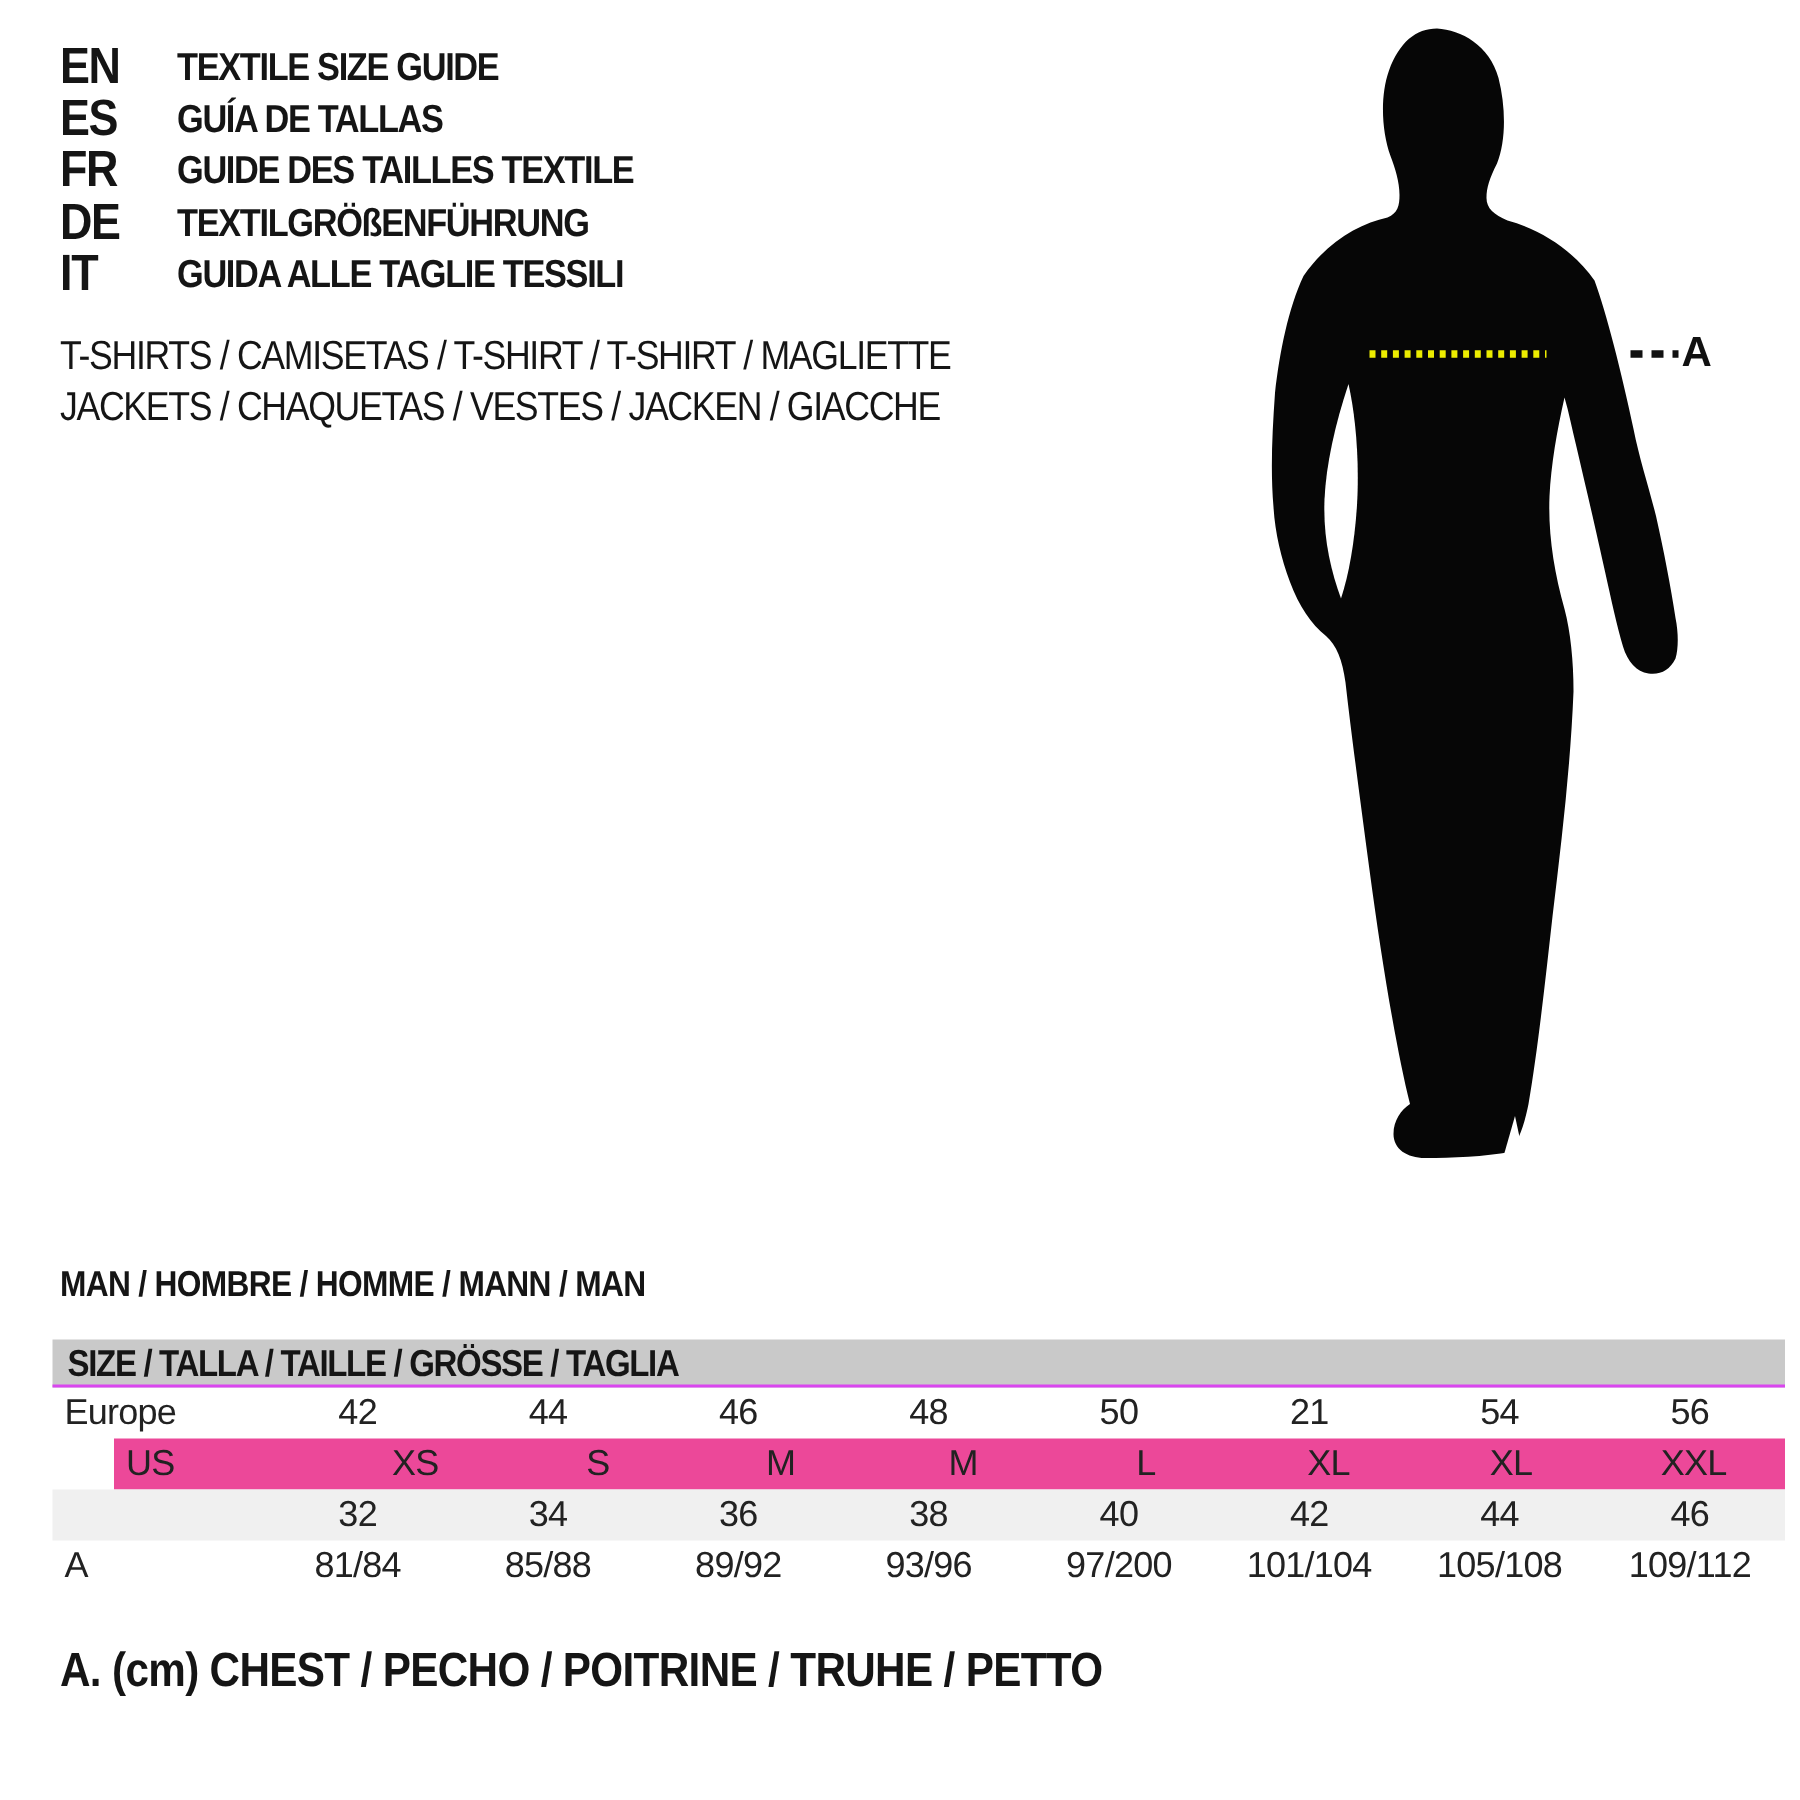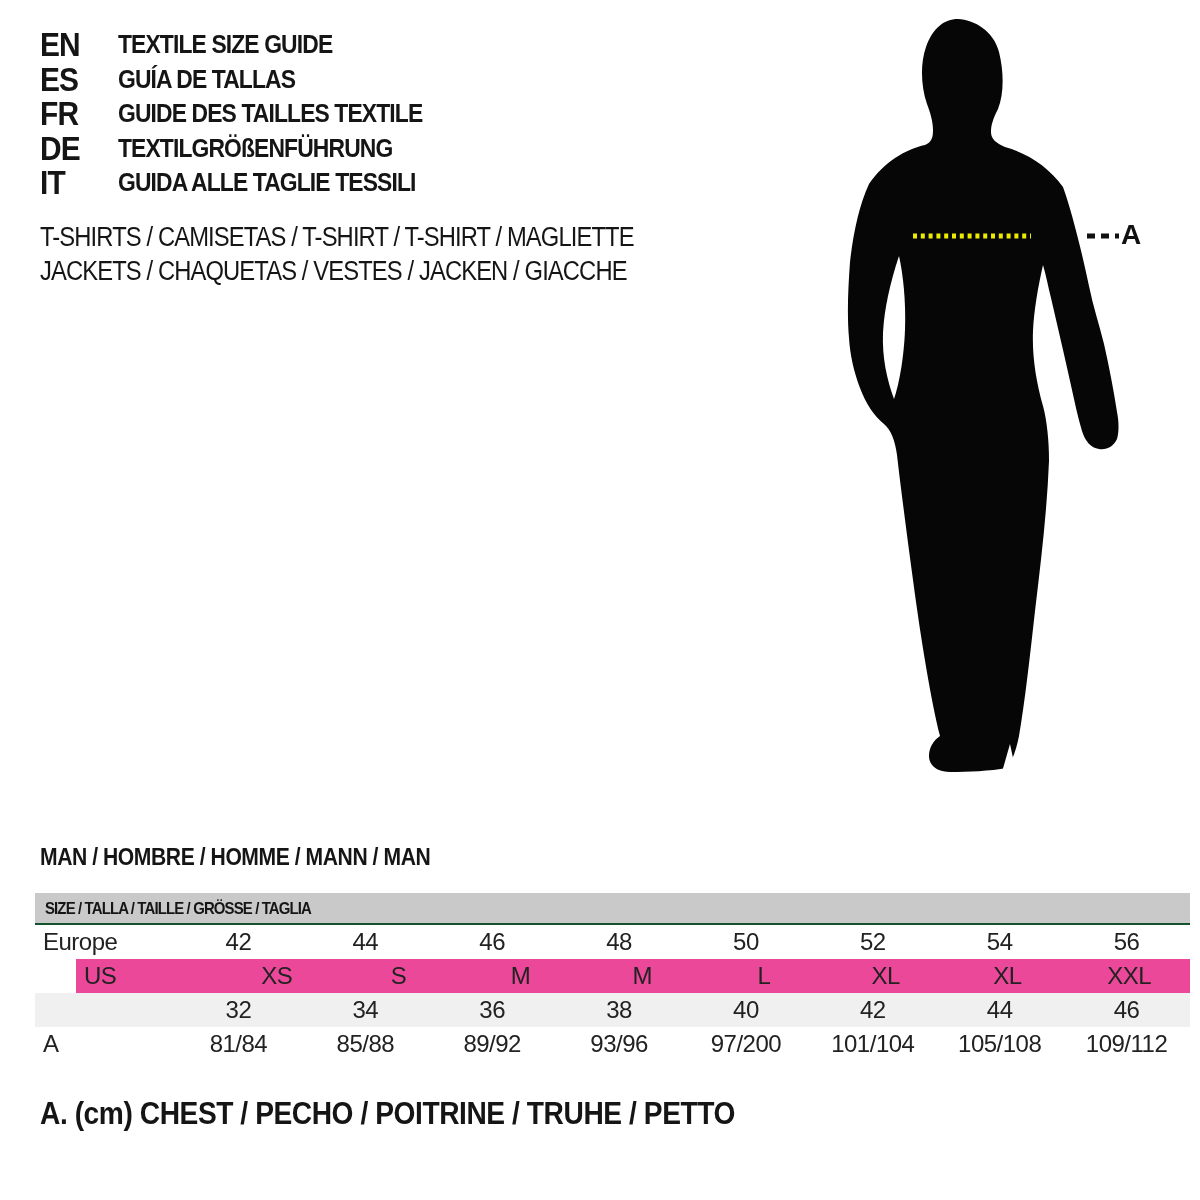--- a/index.html
+++ b/index.html
@@ -13,21 +13,21 @@
   .lang-row{display:flex;height:34.6px;align-items:flex-start;}
   .lang-code{width:78px;font-size:34px;font-weight:700;letter-spacing:-1px;line-height:26px;}
   .lang-title{font-size:26px;font-weight:700;letter-spacing:-1px;line-height:26px;}
   
   .cat-block{position:absolute;left:40px;top:221px;}
   .cat-line{font-size:27px;font-weight:400;letter-spacing:-1px;line-height:33.5px;}
   
   .section-title{position:absolute;left:40px;top:843px;font-size:24px;font-weight:700;letter-spacing:-0.5px;}
   
   .size-table{position:absolute;left:35px;top:893px;width:1155px;}
-  .st-header{height:32px;line-height:32px;padding-left:10px;font-size:17px;font-weight:700;letter-spacing:-1px;border-bottom:2px solid #14532d;box-sizing:border-box;}
+  .st-header{height:32px;line-height:32px;padding-left:10px;font-size:25px;font-weight:700;letter-spacing:-1px;border-bottom:2px solid #d946ef;box-sizing:border-box;}
   .st-row{display:flex;height:34px;align-items:center;font-size:24px;letter-spacing:-0.5px;color:#222222;justify-content:flex-end;}
   .st-label{width:140px;padding-left:8px;box-sizing:border-box;}
   .st-cell{flex:1;text-align:center;}
   
   .figure-svg{position:absolute;left:840px;top:10px;}
   .measure-label{position:absolute;left:1121px;top:219px;font-size:28px;font-weight:700;color:#111111;}
   
   .footnote{position:absolute;left:40px;top:1095px;font-size:32px;font-weight:700;letter-spacing:-0.5px;}
 </style>
 </head>
@@ -118,21 +118,21 @@
       <span class="cond">SIZE / TALLA / TAILLE / GRÖSSE / TAGLIA</span>
     </div>
 
     <div class="st-row">
       <span class="st-label">Europe</span>
       <span class="st-cell">42</span>
       <span class="st-cell">44</span>
       <span class="st-cell">46</span>
       <span class="st-cell">48</span>
       <span class="st-cell">50</span>
-      <span class="st-cell">52</span>
+      <span class="st-cell">21</span>
       <span class="st-cell">54</span>
       <span class="st-cell">56</span>
     </div>
 
     <div class="st-row" style="background: #ec4899; margin-left: 41px;">
       <span class="st-label">US</span>
       <span class="st-cell">XS</span>
       <span class="st-cell">S</span>
       <span class="st-cell">M</span>
       <span class="st-cell">M</span>

